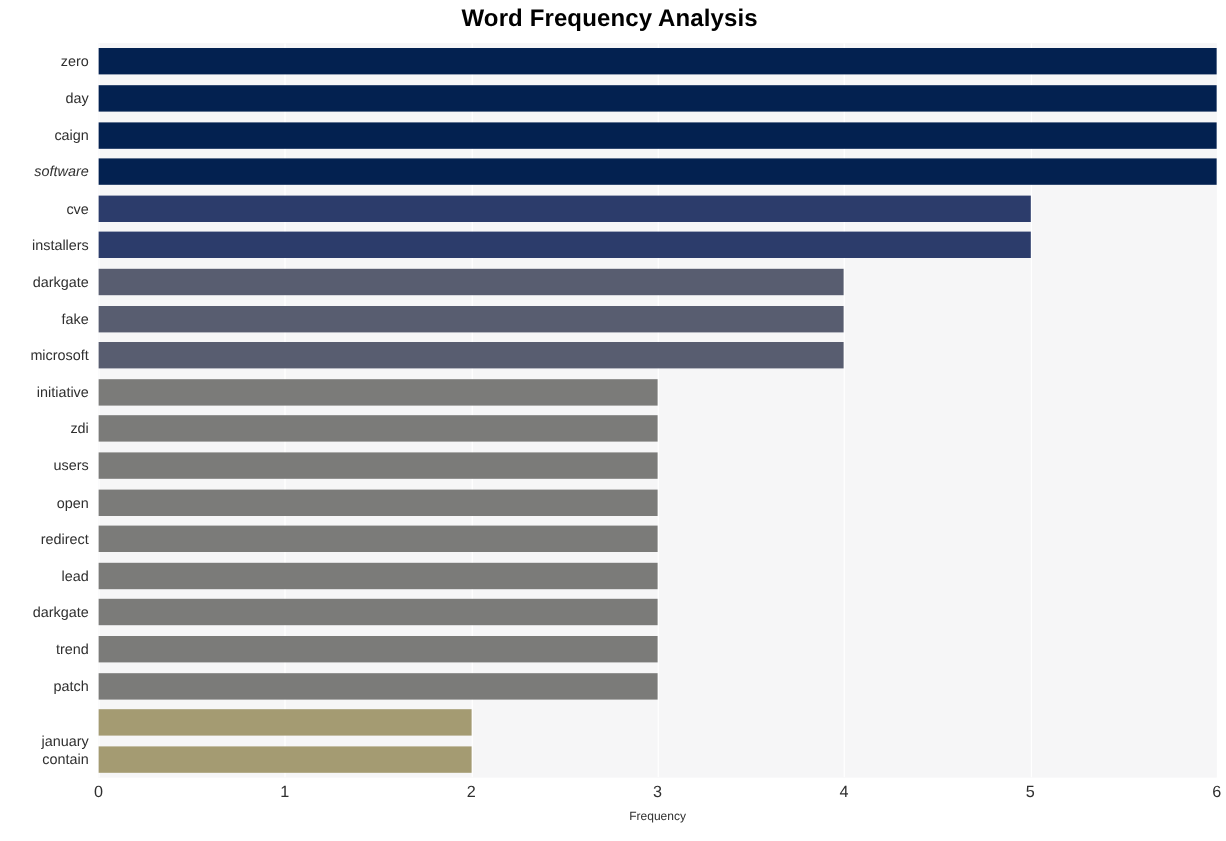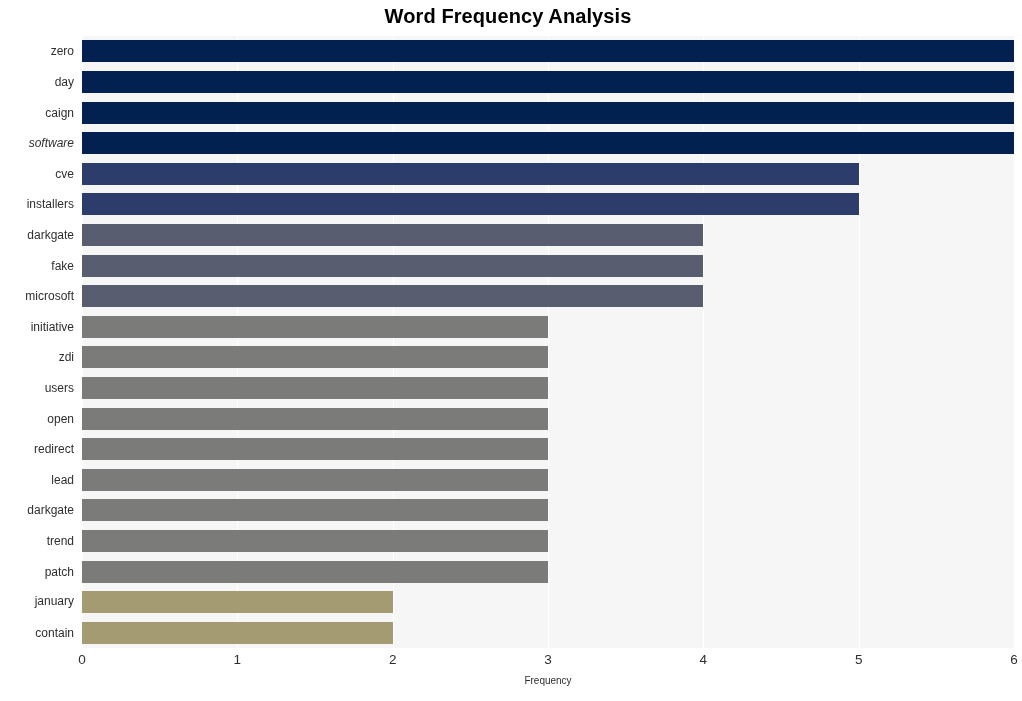--- a/index.html
+++ b/index.html
@@ -155,21 +155,21 @@
       <div class="y-label" style="top: 253.1px;">microsoft</div>
       <div class="y-label" style="top: 283.7px;">initiative</div>
       <div class="y-label" style="top: 314.3px;">zdi</div>
       <div class="y-label" style="top: 344.9px;">users</div>
       <div class="y-label" style="top: 375.5px;">open</div>
       <div class="y-label" style="top: 406.1px;">redirect</div>
       <div class="y-label" style="top: 436.7px;">lead</div>
       <div class="y-label" style="top: 467.3px;">darkgate</div>
       <div class="y-label" style="top: 497.9px;">trend</div>
       <div class="y-label" style="top: 528.5px; padding-left: 10px;">patch</div>
-      <div class="y-label" style="top: 558px;">january</div>
+      <div class="y-label" style="top: 575px;">january</div>
       <div class="y-label" style="top: 589.7px;">contain</div>
     </div>
 
   <div id="x-labels">
       <div class="x-label" style="left: 82px;">0</div>
       <div class="x-label" style="left: 237.333px;">1</div>
       <div class="x-label" style="left: 392.667px;">2</div>
       <div class="x-label" style="left: 548px;">3</div>
       <div class="x-label" style="left: 703.333px;">4</div>
       <div class="x-label" style="left: 858.667px;">5</div>

